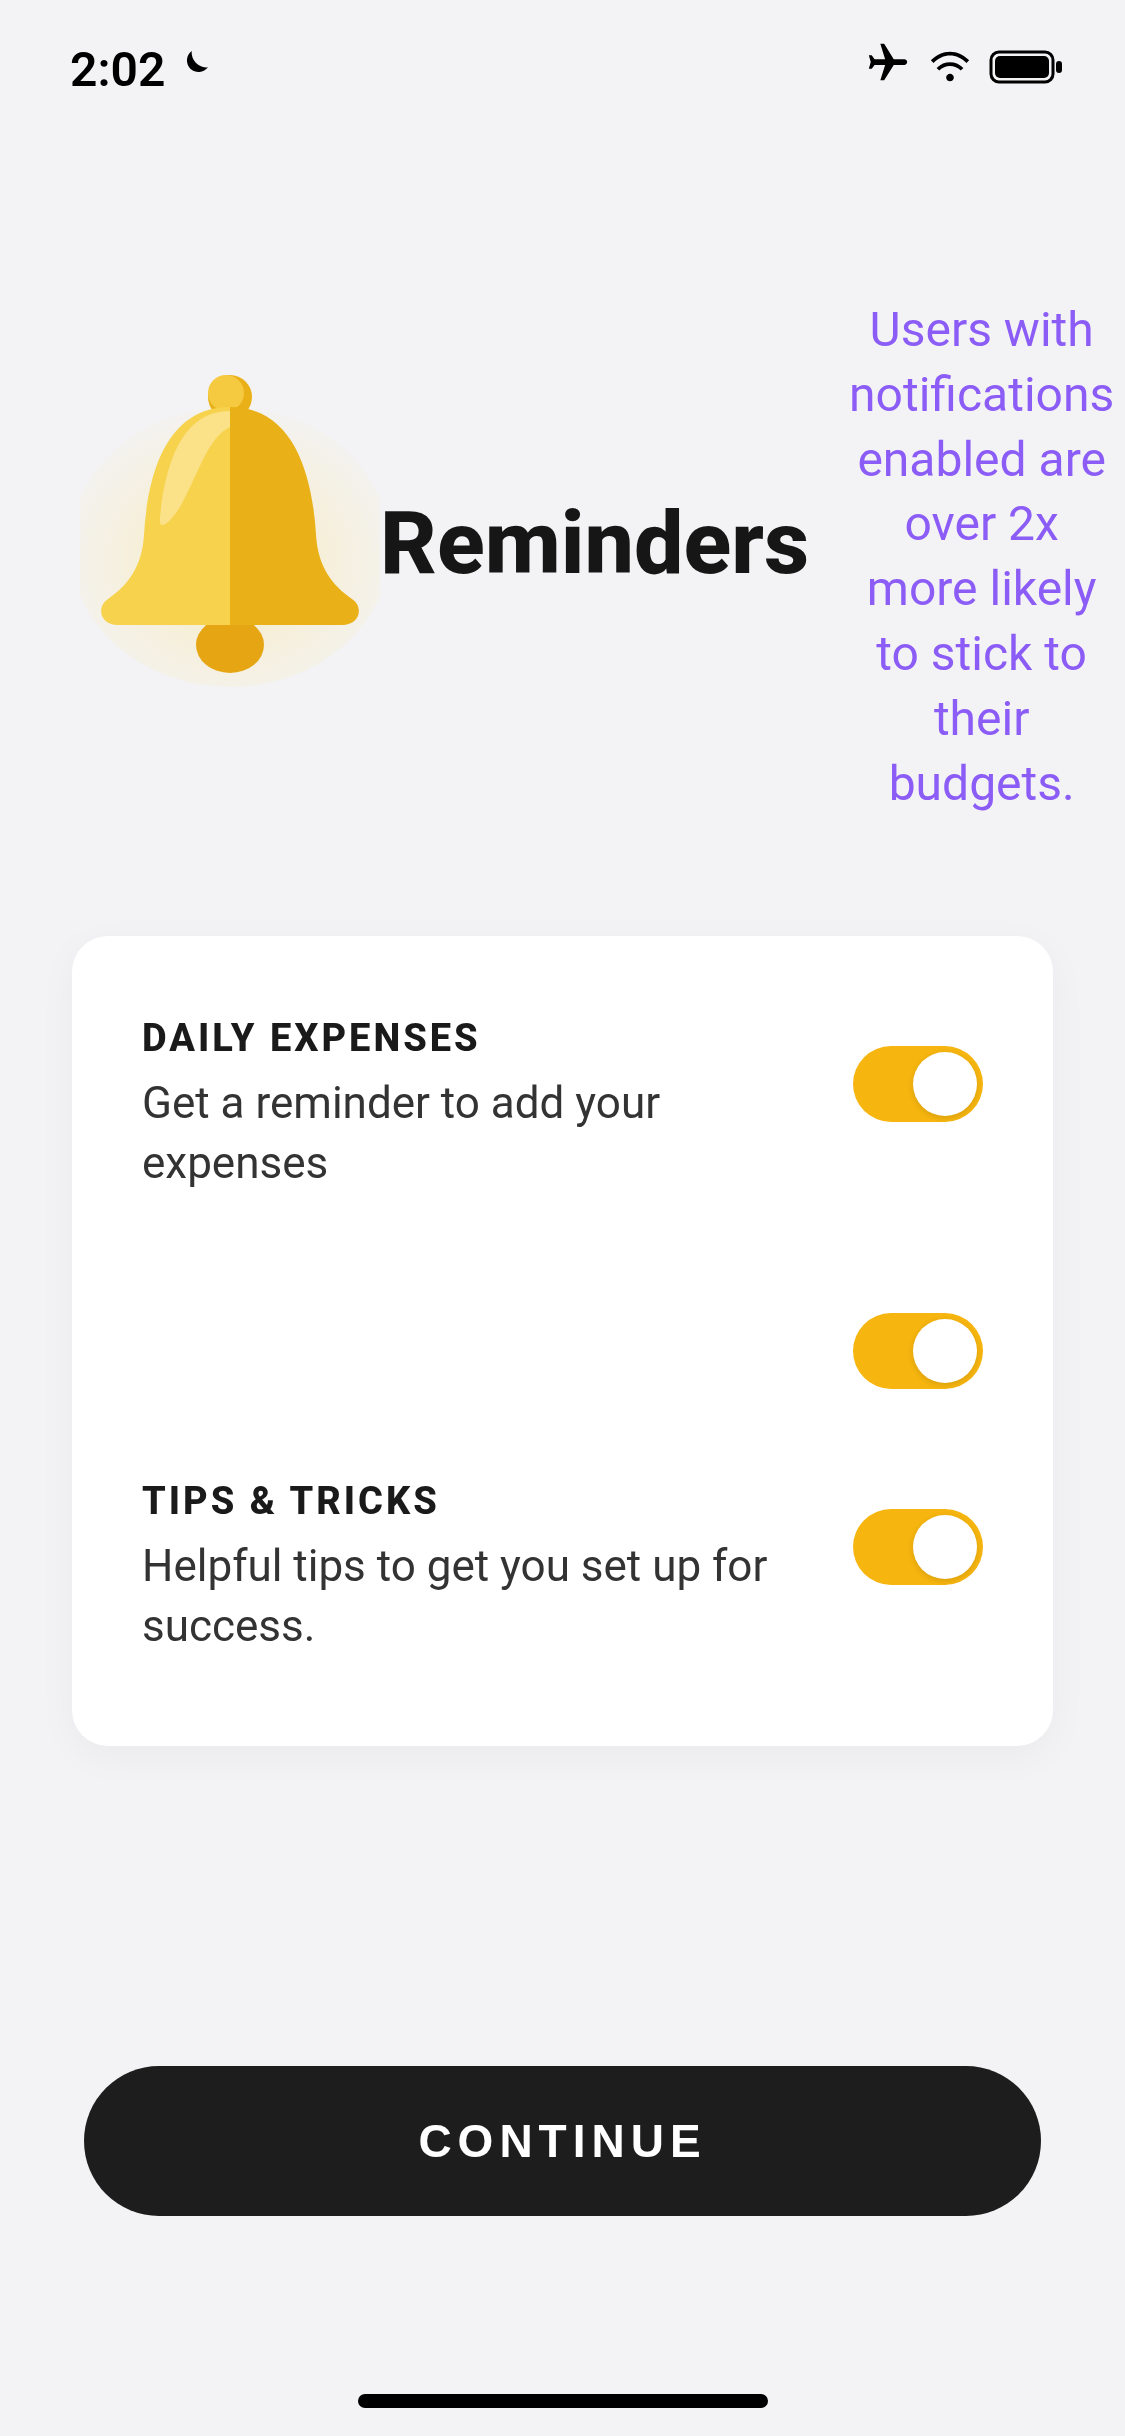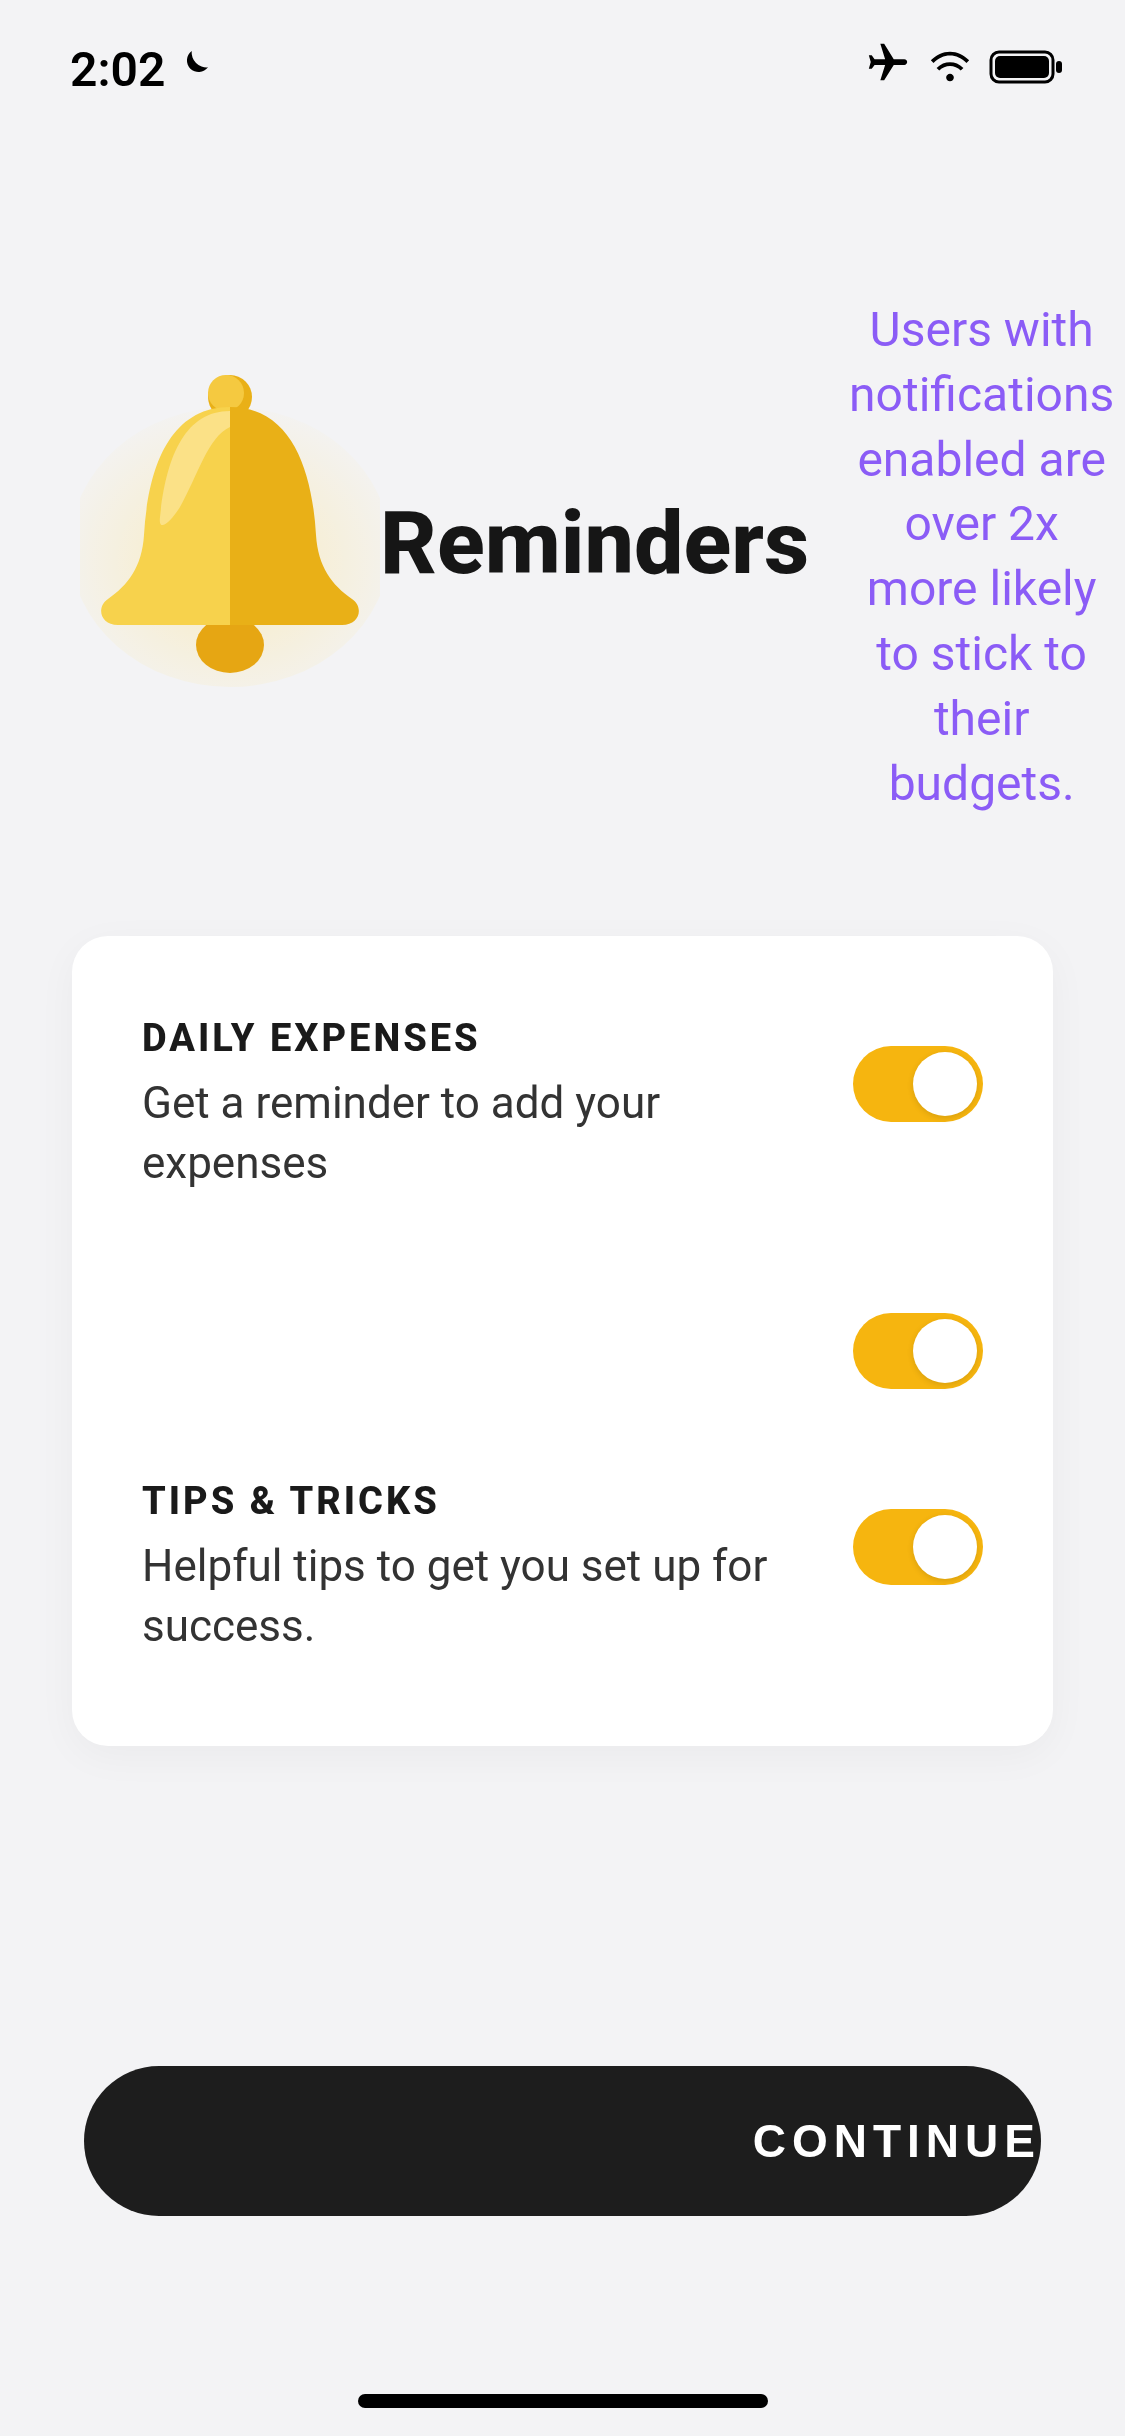--- a/index.html
+++ b/index.html
@@ -120,21 +120,21 @@
     .continue-btn {
       position: absolute;
       left: 84px;
       right: 84px;
       bottom: 220px;
       height: 150px;
       background: #1d1d1d;
       border-radius: 75px;
       display: flex;
       align-items: center;
-      justify-content: flex-end;
+      justify-content: center;
       color: #fff;
       font-size: 46px;
       font-weight: 700;
       letter-spacing: 6px;
       cursor: pointer;
       border: none;
     }
     .home-indicator {
       position: absolute;
       bottom: 28px;

